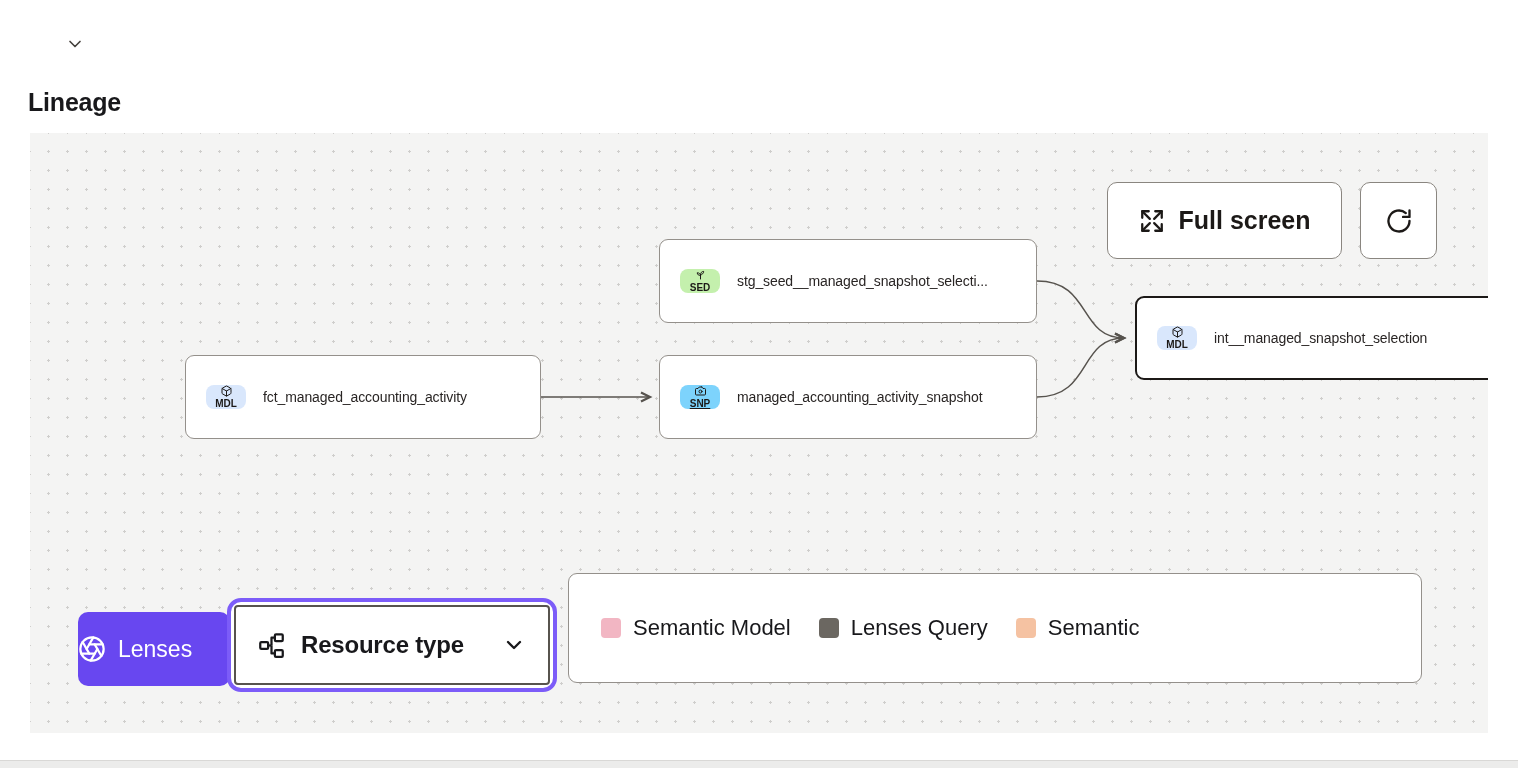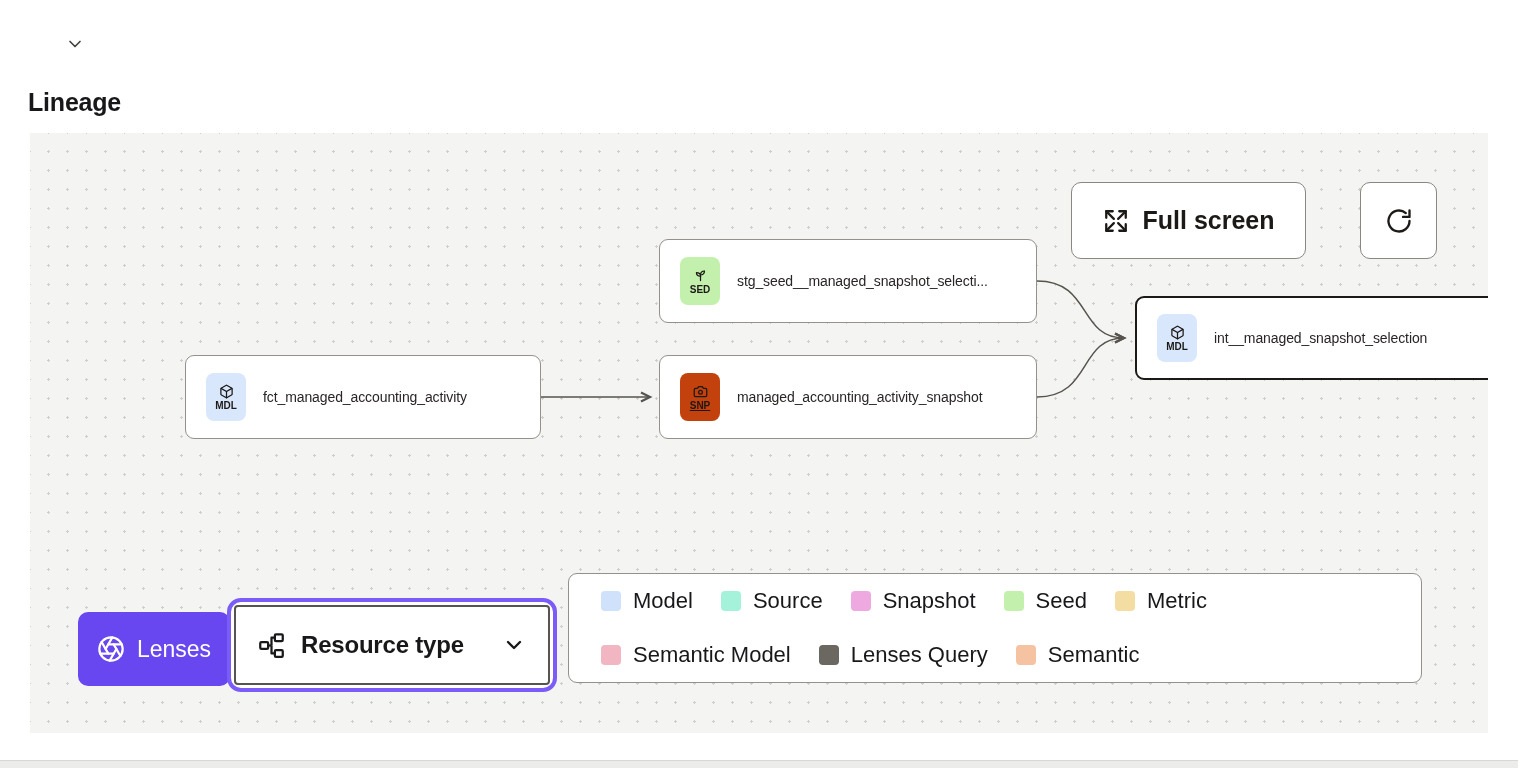--- a/index.html
+++ b/index.html
@@ -14,42 +14,42 @@
     background-color:#f4f4f3;
     background-image: radial-gradient(circle, #cfcecc 1.2px, transparent 1.3px);
     background-size:19px 19px; background-position:9px 9px;
     overflow:hidden; }
 
   .edges { position:absolute; left:0; top:0; pointer-events:none; }
 
   .node { position:absolute; height:84px; background:#ffffff; border:1.5px solid #94908b;
     border-radius:9px; display:flex; align-items:center; padding:0 20px; gap:17px; cursor:pointer; }
   .node.selected { border:2px solid #1c1917; }
-  .badge { width:40px; height:48px; border-radius:8px; display:flex; flex-direction:column;
+  .badge { width:40px; height:24px; border-radius:8px; display:flex; flex-direction:column;
     align-items:center; justify-content:center; flex:none; }
   .badge svg { width:15px; height:15px; }
   .badge-label { font-size:10px; font-weight:600; line-height:1.1; margin-top:1px; color:#1c1917; }
   .node-label { font-size:14px; color:#292524; white-space:nowrap; letter-spacing:-0.1px; }
 
   .btn { position:absolute; background:#ffffff; border:1.5px solid #8a8680; border-radius:10px;
     display:flex; align-items:center; justify-content:center; gap:14px; cursor:pointer; }
-  .btn-fullscreen { left:1041px; top:49px; width:235px; height:77px;
+  .btn-fullscreen { left:1077px; top:49px; width:235px; height:77px;
     font-size:25px; font-weight:600; color:#1c1917; }
   .btn-refresh { left:1330px; top:49px; width:77px; height:77px; }
 
   .legend { position:absolute; left:538px; top:440px; width:854px; height:110px;
     background:#ffffff; border:1.5px solid #94908b; border-radius:9px;
     display:flex; flex-direction:column; justify-content:center; gap:26px; padding-left:32px; }
   .legend-row { display:flex; align-items:center; gap:28px; height:28px; }
   .legend-item { display:flex; align-items:center; gap:12px; }
   .swatch { width:20px; height:20px; border-radius:4px; flex:none; }
   .legend-label { font-size:22px; font-weight:500; color:#18181b; }
 
   .lenses-btn { position:absolute; left:48px; top:479px; width:152px; height:74px;
-    border:none; border-radius:10px; display:flex; align-items:center; justify-content:center;
+    border:none; border-radius:10px; display:flex; align-items:center; 
     gap:12px; color:#ffffff; font-size:23px; font-weight:500; cursor:pointer; }
 
   .rt-ring { position:absolute; left:197px; top:465px; width:330px; height:94px;
     border:4px solid #7c5cf8; border-radius:14px; padding:3px; background:#ffffff; }
   .rt-button { width:100%; height:100%; background:#ffffff; border:2px solid #57534e;
     border-radius:4px; display:flex; align-items:center; padding:0 22px; gap:16px; cursor:pointer; }
   .rt-label { font-size:24px; font-weight:700; color:#18181b; letter-spacing:-0.2px; }
   .rt-chevron { margin-left:auto; }
 
   .bottom-strip { position:absolute; left:0; top:760px; width:1518px; height:8px;
@@ -96,21 +96,21 @@
         <path d="M21 8a2 2 0 0 0-1-1.73l-7-4a2 2 0 0 0-2 0l-7 4A2 2 0 0 0 3 8v8a2 2 0 0 0 1 1.73l7 4a2 2 0 0 0 2 0l7-4A2 2 0 0 0 21 16Z"></path>
           <path d="m3.3 7 8.7 5 8.7-5"></path>
           <path d="M12 22V12"></path>
       </svg>
       <div class="badge-label">MDL</div>
     </div>
     <div class="node-label">fct_managed_accounting_activity</div>
   </div>
 
   <div class="node" style="left:629px; top:222px; width:378px;">
-    <div class="badge" style="background-color: #c2410c; text-decoration: underline;">
+    <div class="badge" style="background-color: #7dd3fc; text-decoration: underline;">
       <svg viewBox="0 0 24 24" fill="none" stroke="#1c1917" stroke-width="2" stroke-linecap="round" stroke-linejoin="round">
         <path d="M14.5 4h-5L7 7H4a2 2 0 0 0-2 2v9a2 2 0 0 0 2 2h16a2 2 0 0 0 2-2V9a2 2 0 0 0-2-2h-3l-2.5-3z"></path>
           <circle cx="12" cy="13" r="3"></circle>
       </svg>
       <div class="badge-label">SNP</div>
     </div>
     <div class="node-label">managed_accounting_activity_snapshot</div>
   </div>
 
   <div class="node selected" style="left:1105px; top:163px; width:395px;">
@@ -140,42 +140,20 @@
   </div>
 
   <div class="btn btn-refresh">
     <svg width="28" height="28" viewBox="0 0 24 24" fill="none" stroke="#1c1917" stroke-width="2" stroke-linecap="round" stroke-linejoin="round">
       <path d="M21 12a9 9 0 1 1-3.16-6.84"></path>
         <polyline points="21 3 21 8.5 15.5 8.5"></polyline>
     </svg>
   </div>
 
   <div class="legend">
-    <div class="legend-row">
-      <div class="legend-item">
-        <span class="swatch" style="background-color: rgb(207, 225, 251);"></span>
-        <span class="legend-label">Model</span>
-      </div>
-      <div class="legend-item">
-        <span class="swatch" style="background-color: rgb(165, 242, 218);"></span>
-        <span class="legend-label">Source</span>
-      </div>
-      <div class="legend-item">
-        <span class="swatch" style="background-color: rgb(239, 169, 225);"></span>
-        <span class="legend-label">Snapshot</span>
-      </div>
-      <div class="legend-item">
-        <span class="swatch" style="background-color: rgb(196, 240, 173);"></span>
-        <span class="legend-label">Seed</span>
-      </div>
-      <div class="legend-item">
-        <span class="swatch" style="background-color: rgb(243, 221, 162);"></span>
-        <span class="legend-label">Metric</span>
-      </div>
-    </div>
     <div class="legend-row">
       <div class="legend-item">
         <span class="swatch" style="background-color: rgb(242, 182, 195);"></span>
         <span class="legend-label">Semantic Model</span>
       </div>
       <div class="legend-item">
         <span class="swatch" style="background-color: rgb(107, 103, 97);"></span>
         <span class="legend-label">Lenses Query</span>
       </div>
       <div class="legend-item">

